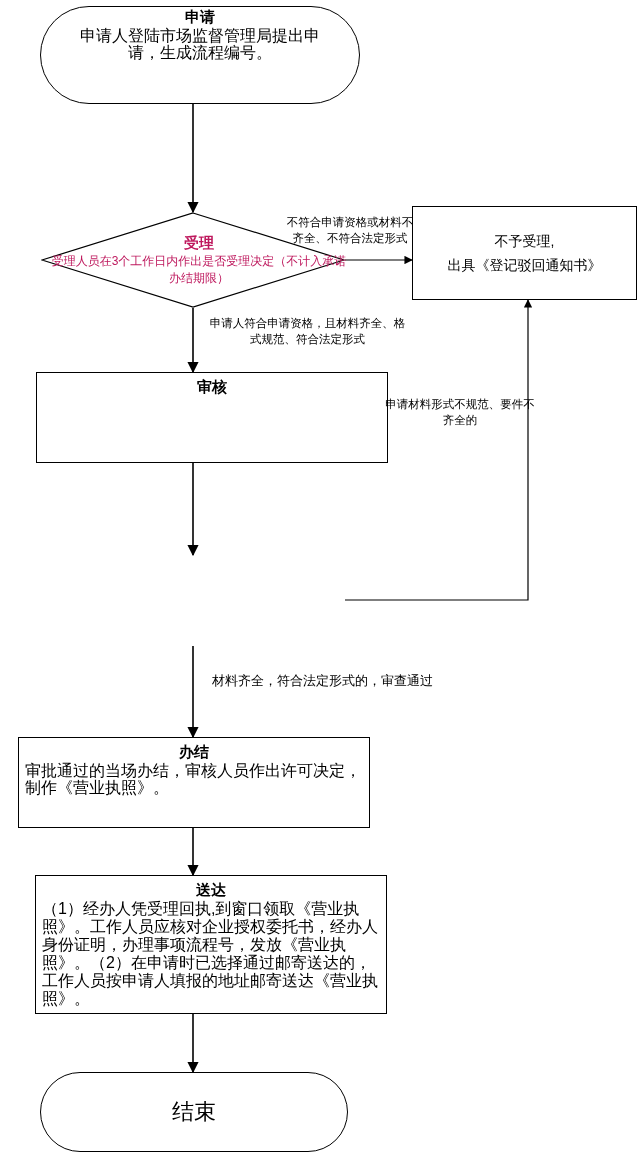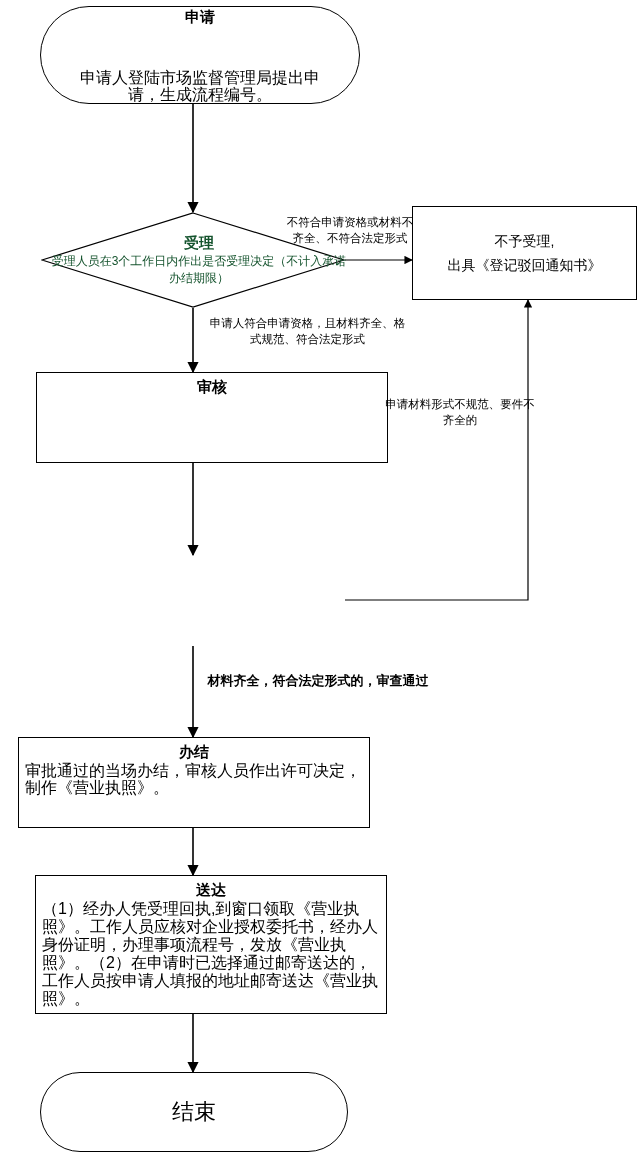--- a/index.html
+++ b/index.html
@@ -67,42 +67,41 @@
     width: 100%;
     height: 100%;
   }
   .diamond-label {
     position: absolute;
     left: 0;
     top: 50%;
     width: 100%;
     transform: translateY(-50%);
     text-align: center;
-    color: #14532d;
+    color: #be185d;
   }
   .diamond-label .title {
     font-weight: bold;
     font-size: 15px;
     line-height: 20px;
   }
   .diamond-label .body {
     font-size: 12px;
     line-height: 17px;
     text-align: center;
   }
   .edge-label {
     position: absolute;
     font-size: 11.5px;
     line-height: 16px;
     color: #000;
     text-align: center;
   }
   .edge-label.left {
-    text-align: center;
-    font-weight: bold;
+    text-align: right;
   }
   .end-label {
     font-size: 22px;
     text-align: center;
     line-height: 30px;
   }
 </style>
 </head>
 <body>
 
@@ -125,21 +124,21 @@
 
     <polyline points="345,600 528,600 528,300" fill="none" stroke="#000" stroke-width="1.2" marker-end="url(#arrow)"></polyline>
 
     <line x1="193" y1="646" x2="193" y2="737" stroke="#000" stroke-width="1.6" marker-end="url(#arrow)"></line>
 
     <line x1="193" y1="828" x2="193" y2="875" stroke="#000" stroke-width="1.6" marker-end="url(#arrow)"></line>
 
     <line x1="193" y1="1014" x2="193" y2="1072" stroke="#000" stroke-width="1.6" marker-end="url(#arrow)"></line>
   </svg>
 
-  <div class="node stadium" style="left:40px; top:6px; width:320px; height:98px; display:flex; flex-direction:column; justify-content:space-between; padding:0 26px;">
+  <div class="node stadium" style="left:40px; top:6px; width:320px; height:98px; display:flex; flex-direction:column; justify-content:flex-start; padding:0 26px;">
     <div class="title">申请</div>
     <div class="body center">申请人登陆市场监督管理局提出申请，生成流程编号。</div>
   </div>
 
   <div class="diamond-wrap" style="left:41px; top:212px; width:304px; height:96px;">
     <svg class="diamond-shape" viewBox="0 0 304 96" preserveAspectRatio="none">
       <polygon points="152,1 303,48 152,95 1,48" fill="#ffffff" stroke="#000000" stroke-width="1.2"></polygon>
     </svg>
     <div class="diamond-label" style="padding:0 6px;">
       <div class="title">受理</div>

